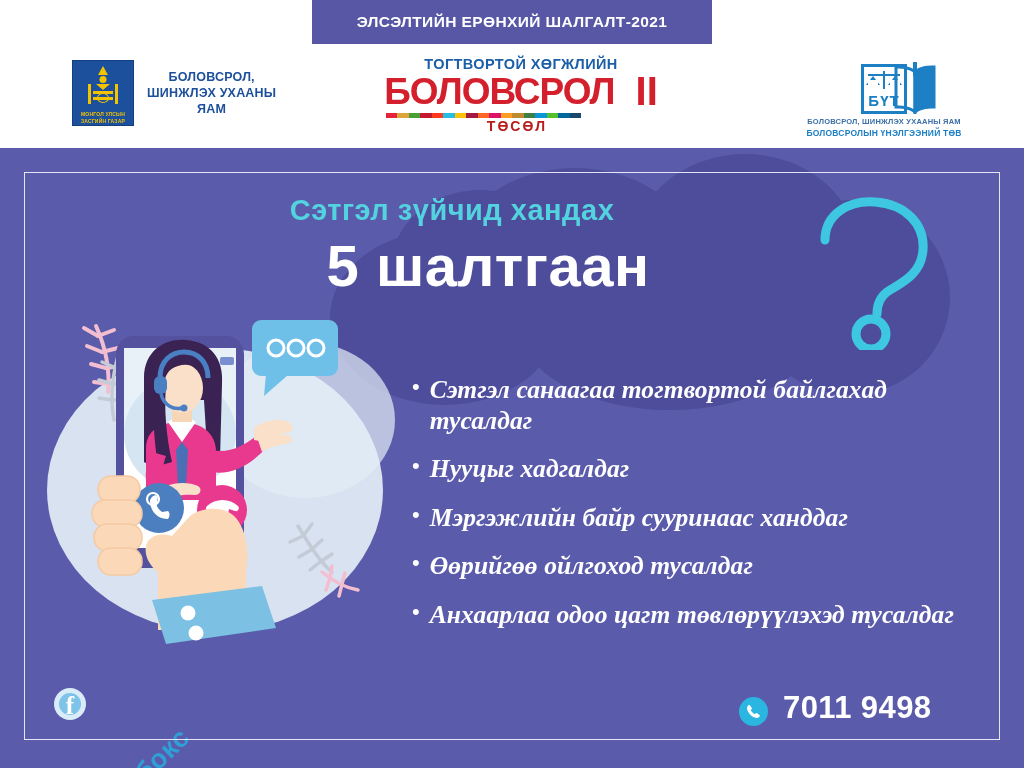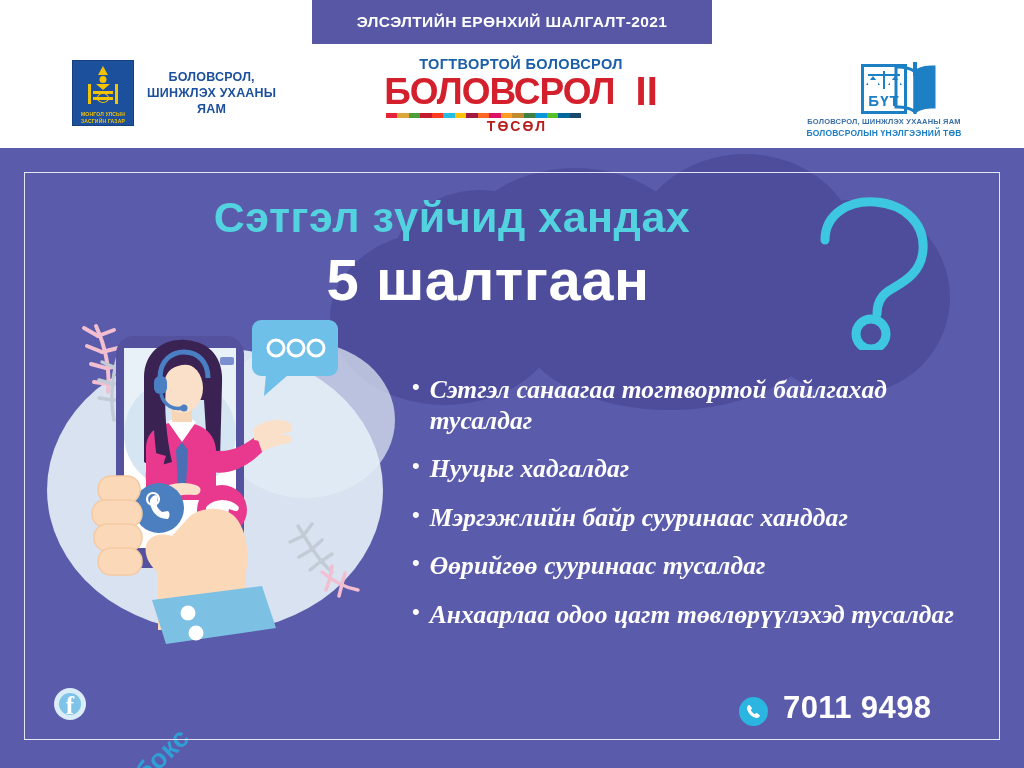--- a/index.html
+++ b/index.html
@@ -119,21 +119,21 @@
   .cloud .c5{left:190px;top:85px; width:300px;height:165px;}
   .cloud .c6{left:60px; top:30px; width:180px;height:160px;}
 
   
   .qmark{position:absolute;left:795px;top:190px;width:160px;height:160px;}
   .qmark svg{display:block;}
 
   
   .headline{position:absolute;left:0;top:196px;width:1024px;text-align:center;pointer-events:none;}
   .hl-1{
-    color:#53d3e0;font-size:43px;font-weight:bold;letter-spacing:.5px;line-height:1;
+    color:#53d3e0;font-size:29px;font-weight:bold;letter-spacing:.5px;line-height:1;
     padding-right:120px;
   }
   .hl-2{
     color:#ffffff;font-size:58px;font-weight:bold;letter-spacing:.5px;line-height:1;
     margin-top:12px;padding-right:48px;
   }
 
   
   .bullets{
     position:absolute;left:412px;top:375px;width:580px;
@@ -208,21 +208,21 @@
         <div class="elabel">МОНГОЛ УЛСЫН ЗАСГИЙН ГАЗАР</div>
       </div>
       <div class="ltext">
         <div>БОЛОВСРОЛ,</div>
         <div>ШИНЖЛЭХ УХААНЫ</div>
         <div>ЯАМ</div>
       </div>
     </div>
 
     <div class="logo-center">
-      <div class="lc-top">ТОГТВОРТОЙ БОЛОВСРОЛ</div>
+      <div class="lc-top">ТОГТВОРТОЙ ХӨГЖЛИЙН</div>
       <div class="lc-mid">
         <span class="lc-word">БОЛОВСРОЛ</span>
         <span class="sdg" style="position:absolute;left:414px;top:31px;"></span>
         <span class="lc-two">II</span>
       </div>
       <div class="lc-bar">
         <i style="background:#e5243b"></i>
           <i style="background:#dda63a"></i>
           <i style="background:#4c9f38"></i>
         <i style="background:#c5192d"></i>
@@ -414,21 +414,21 @@
       <div class="bullet">
         <span class="dot">•</span>
         <span class="txt">Нууцыг хадгалдаг</span>
       </div>
       <div class="bullet">
         <span class="dot">•</span>
         <span class="txt">Мэргэжлийн байр сууринаас ханддаг</span>
       </div>
       <div class="bullet">
         <span class="dot">•</span>
-        <span class="txt">Өөрийгөө сууринаас тусалдаг</span>
+        <span class="txt">Өөрийгөө ойлгоход тусалдаг</span>
       </div>
       <div class="bullet">
         <span class="dot">•</span>
         <span class="txt">Анхаарлаа одоо цагт төвлөрүүлэхэд тусалдаг</span>
       </div>
     </div>
 
     <div class="fb" style="top:540px;">
       <span class="circ">
         <span class="f">f</span>

